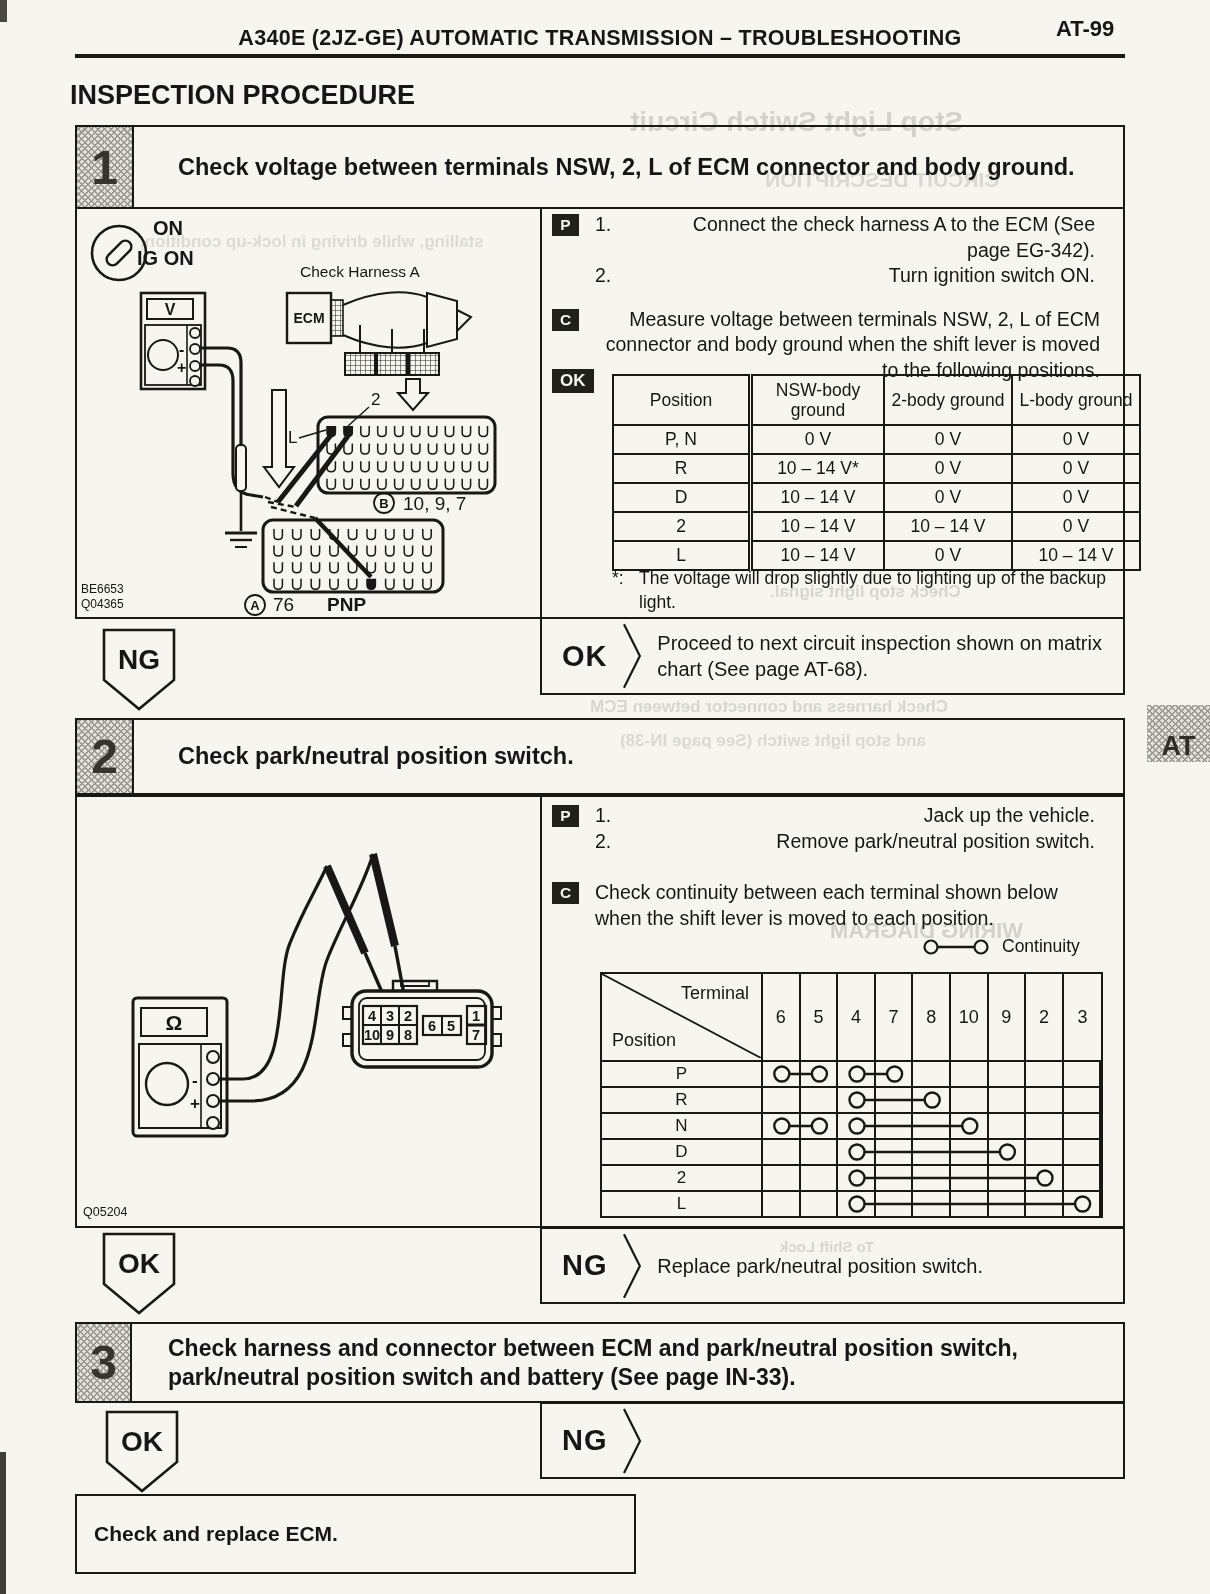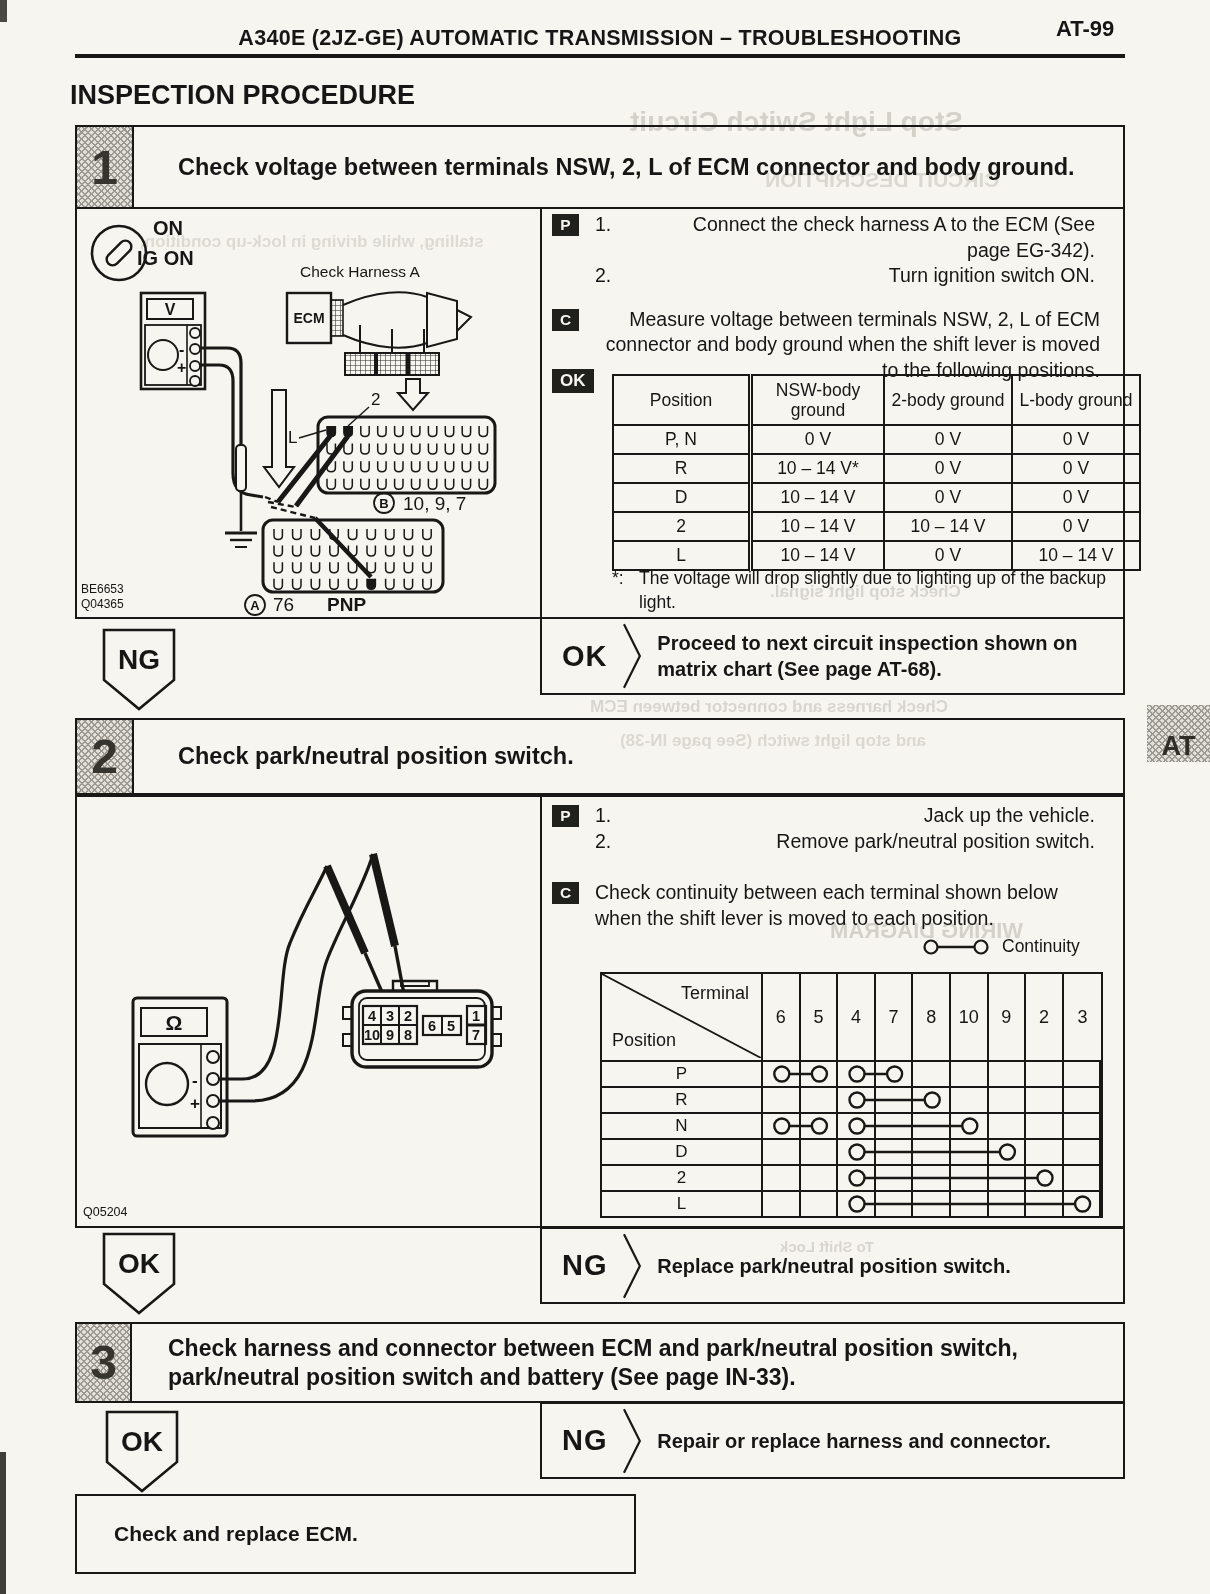--- a/index.html
+++ b/index.html
@@ -48,21 +48,21 @@
   .ct-row{display:flex;height:24px;border-bottom:2px solid #181816;position:relative;}
   .ct-row:last-child{border-bottom:none;}
   .ct-pos{width:161px;flex:none;border-right:2px solid #181816;box-sizing:border-box;
           text-align:center;font-size:17px;line-height:23px;}
   .ct-cell{width:37.6px;flex:none;border-right:2px solid #181816;box-sizing:border-box;}
   .ct-svg{position:absolute;left:161px;top:0;}
   
   .flow{position:absolute;display:flex;align-items:center;border:2.2px solid #181816;
         box-sizing:border-box;z-index:2;}
   .flow .lbl{font-size:29px;font-weight:bold;margin:0 14px 0 20px;letter-spacing:1px;}
-  .flow .txt{font-weight:bold;font-size:20px;line-height:26px;margin-left:14px;}
+  .flow .txt{font-weight:normal;font-size:20px;line-height:26px;margin-left:14px;}
   svg text{font-family:"Liberation Sans",sans-serif;fill:#161616;}
   .legend{display:flex;align-items:center;gap:12px;font-size:17.5px;}
 </style>
 </head>
 <body>
 
 <div class="page">
 
   <div class="ghost" style="left:630px;top:106px;font-size:28px;">Stop Light Switch Circuit</div>
   <div class="ghost" style="left:765px;top:168px;font-size:21px;opacity:.28;">CIRCUIT DESCRIPTION</div>
@@ -607,20 +607,19 @@
   <svg class="abs" style="left:105px;top:1410px;z-index:2;" width="74" height="84" viewBox="0 0 74 84">
     <path d="M2,2 H72 V52 L37,81 L2,52 Z" fill="#f7f5ef" stroke="#181816" stroke-width="2.6"></path>
     <text x="37" y="41" font-size="28" font-weight="bold" text-anchor="middle">OK</text>
   </svg>
 
   <div class="flow" style="left:540px;top:1402px;width:585px;height:77px;">
     <span class="lbl">NG</span>
     <svg width="22" height="70" viewBox="0 0 22 70">
       <path d="M2,3 L18,35 L2,67" fill="none" stroke="#181816" stroke-width="2.2"></path>
     </svg>
-    <div class="txt" style="width:470px;">Repair or replace harness and connector.</div>
-  </div>
-
-  <div class="abs box" style="left:75px;top:1494px;width:561px;height:80px;display:flex;align-items:center;z-index:2;padding-left:20px;">
+  </div>
+
+  <div class="abs box" style="left:75px;top:1494px;width:561px;height:80px;display:flex;align-items:center;z-index:2;">
     <span style="font-weight:bold;font-size:21px;margin-left:17px;">Check and replace ECM.</span>
   </div>
 
 </div>
 
 </body></html>

